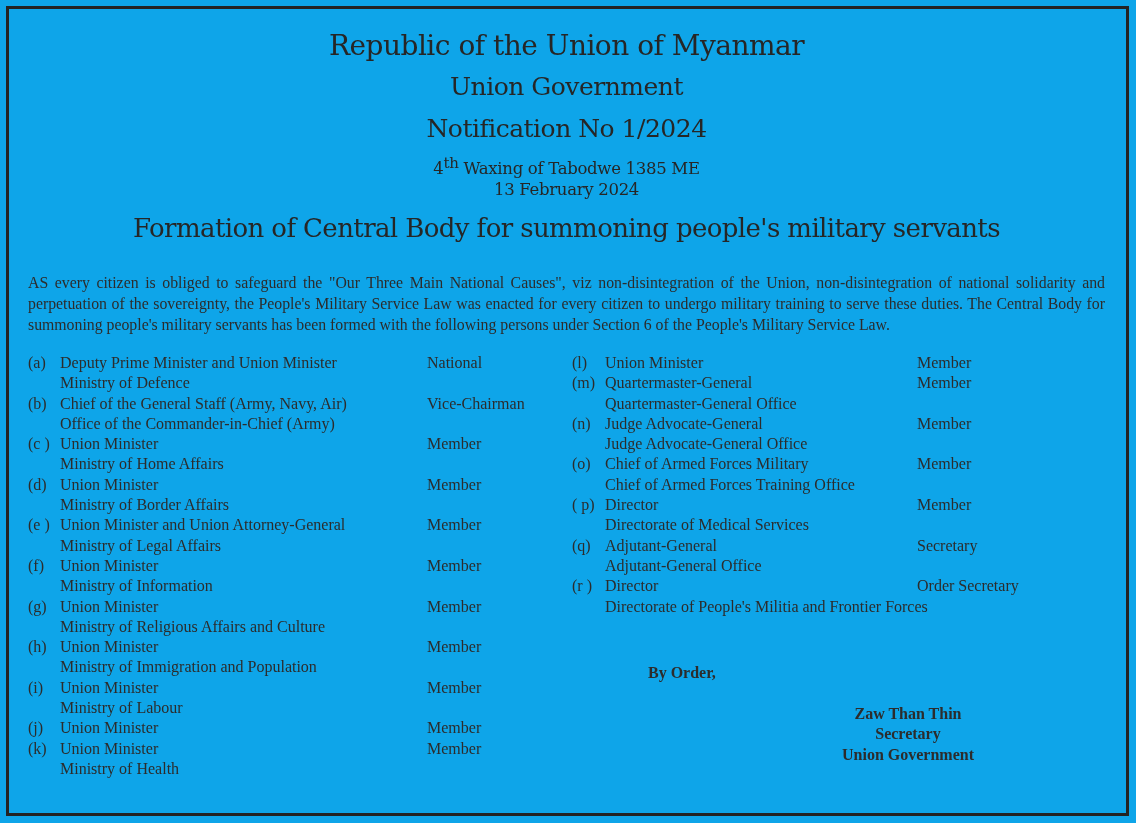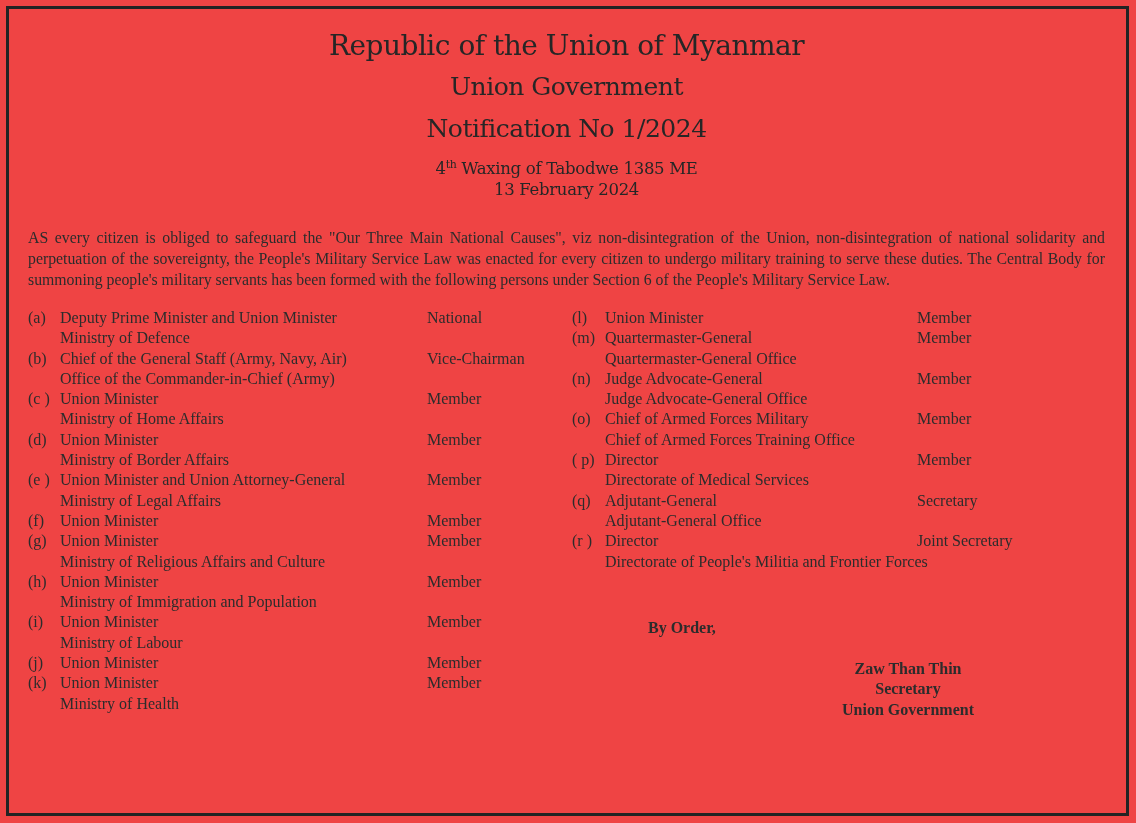--- a/index.html
+++ b/index.html
@@ -4,21 +4,21 @@
 <style>
   html, body {
     margin: 0;
     padding: 0;
     background: #ffffff;
   }
   .page {
     position: relative;
     width: 1136px;
     height: 823px;
-    background: #ef4444;
+    background: #0ea5e9;
     overflow: hidden;
     color: #2c2c2c;
     font-family: "Liberation Serif", serif;
   }
   .frame {
     position: absolute;
     top: 6px; left: 6px; right: 7px; bottom: 7px;
     border: 3px solid #232323;
     padding: 0 21px 0 19px;
     box-sizing: border-box;
@@ -36,21 +36,21 @@
   .date-block {
     font-family: "DejaVu Serif", serif;
     text-align: center;
     font-size: 16.5px;
     line-height: 21px;
     margin-top: 13px;
     letter-spacing: -0.3px;
     color: #262626;
   }
   .date-block sup {
-    font-size: 11px;
+    font-size: 15px;
     vertical-align: super;
     line-height: 0;
   }
   .doc-title {
     font-family: "DejaVu Serif", serif;
     text-align: center;
     font-size: 26px;
     line-height: 33px;
     margin-top: 12px;
     letter-spacing: -0.6px;
@@ -102,20 +102,21 @@
 
     <div class="heading h1">Republic of the Union of Myanmar</div>
     <div class="heading h2">Union Government</div>
     <div class="heading h3">Notification No 1/2024</div>
 
     <div class="date-block">
       <div><span>4</span><sup>th</sup><span> Waxing of Tabodwe 1385 ME</span></div>
       <div>13 February 2024</div>
     </div>
 
+    <div class="doc-title">Formation of Central Body for summoning people's military servants</div>
 
     <p class="intro">AS every citizen is obliged to safeguard the "Our Three Main National Causes", viz non-disintegration of the Union, non-disintegration of national solidarity and perpetuation of the sovereignty, the People's Military Service Law was enacted for every citizen to undergo military training to serve these duties. The Central Body for summoning people's military servants has been formed with the following persons under Section 6 of the People's Military Service Law.</p>
 
     <div class="columns">
       <div class="col-left">
 
         <div class="member">
           <span class="lbl">(a)</span>
           <span class="pos">Deputy Prime Minister and Union Minister</span>
           <span class="role">National</span>
@@ -142,20 +143,21 @@
         <div class="member">
           <span class="lbl">(e )</span>
           <span class="pos">Union Minister and Union Attorney-General</span>
           <span class="role">Member</span>
           <span class="office">Ministry of Legal Affairs</span>
         </div>
         <div class="member">
           <span class="lbl">(f)</span>
           <span class="pos">Union Minister</span>
           <span class="role">Member</span>
+          <span class="office">Ministry of Information</span>
         </div>
         <div class="member">
           <span class="lbl">(g)</span>
           <span class="pos">Union Minister</span>
           <span class="role">Member</span>
           <span class="office">Ministry of Religious Affairs and Culture</span>
         </div>
         <div class="member">
           <span class="lbl">(h)</span>
           <span class="pos">Union Minister</span>
@@ -214,21 +216,21 @@
         </div>
         <div class="member">
           <span class="lbl">(q)</span>
           <span class="pos">Adjutant-General</span>
           <span class="role">Secretary</span>
           <span class="office">Adjutant-General Office</span>
         </div>
         <div class="member">
           <span class="lbl">(r )</span>
           <span class="pos">Director</span>
-          <span class="role">Joint Secretary</span>
+          <span class="role">Order Secretary</span>
           <span class="office">Directorate of People's Militia and Frontier Forces</span>
         </div>
 
         <div class="closing">
           <div class="by-order">By Order,</div>
           <div class="signature">
             <div>Zaw Than Thin</div>
             <div>Secretary</div>
             <div>Union Government</div>
           </div>

